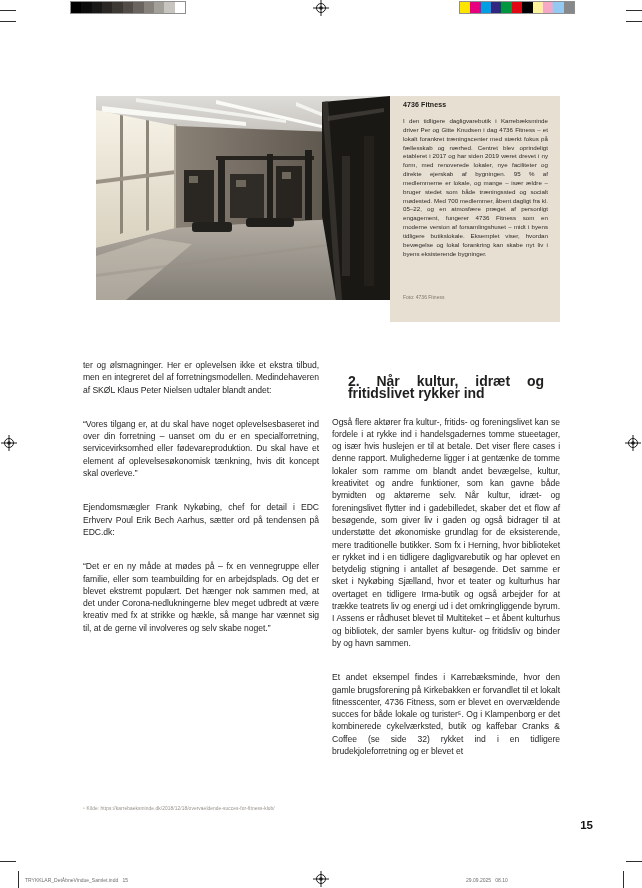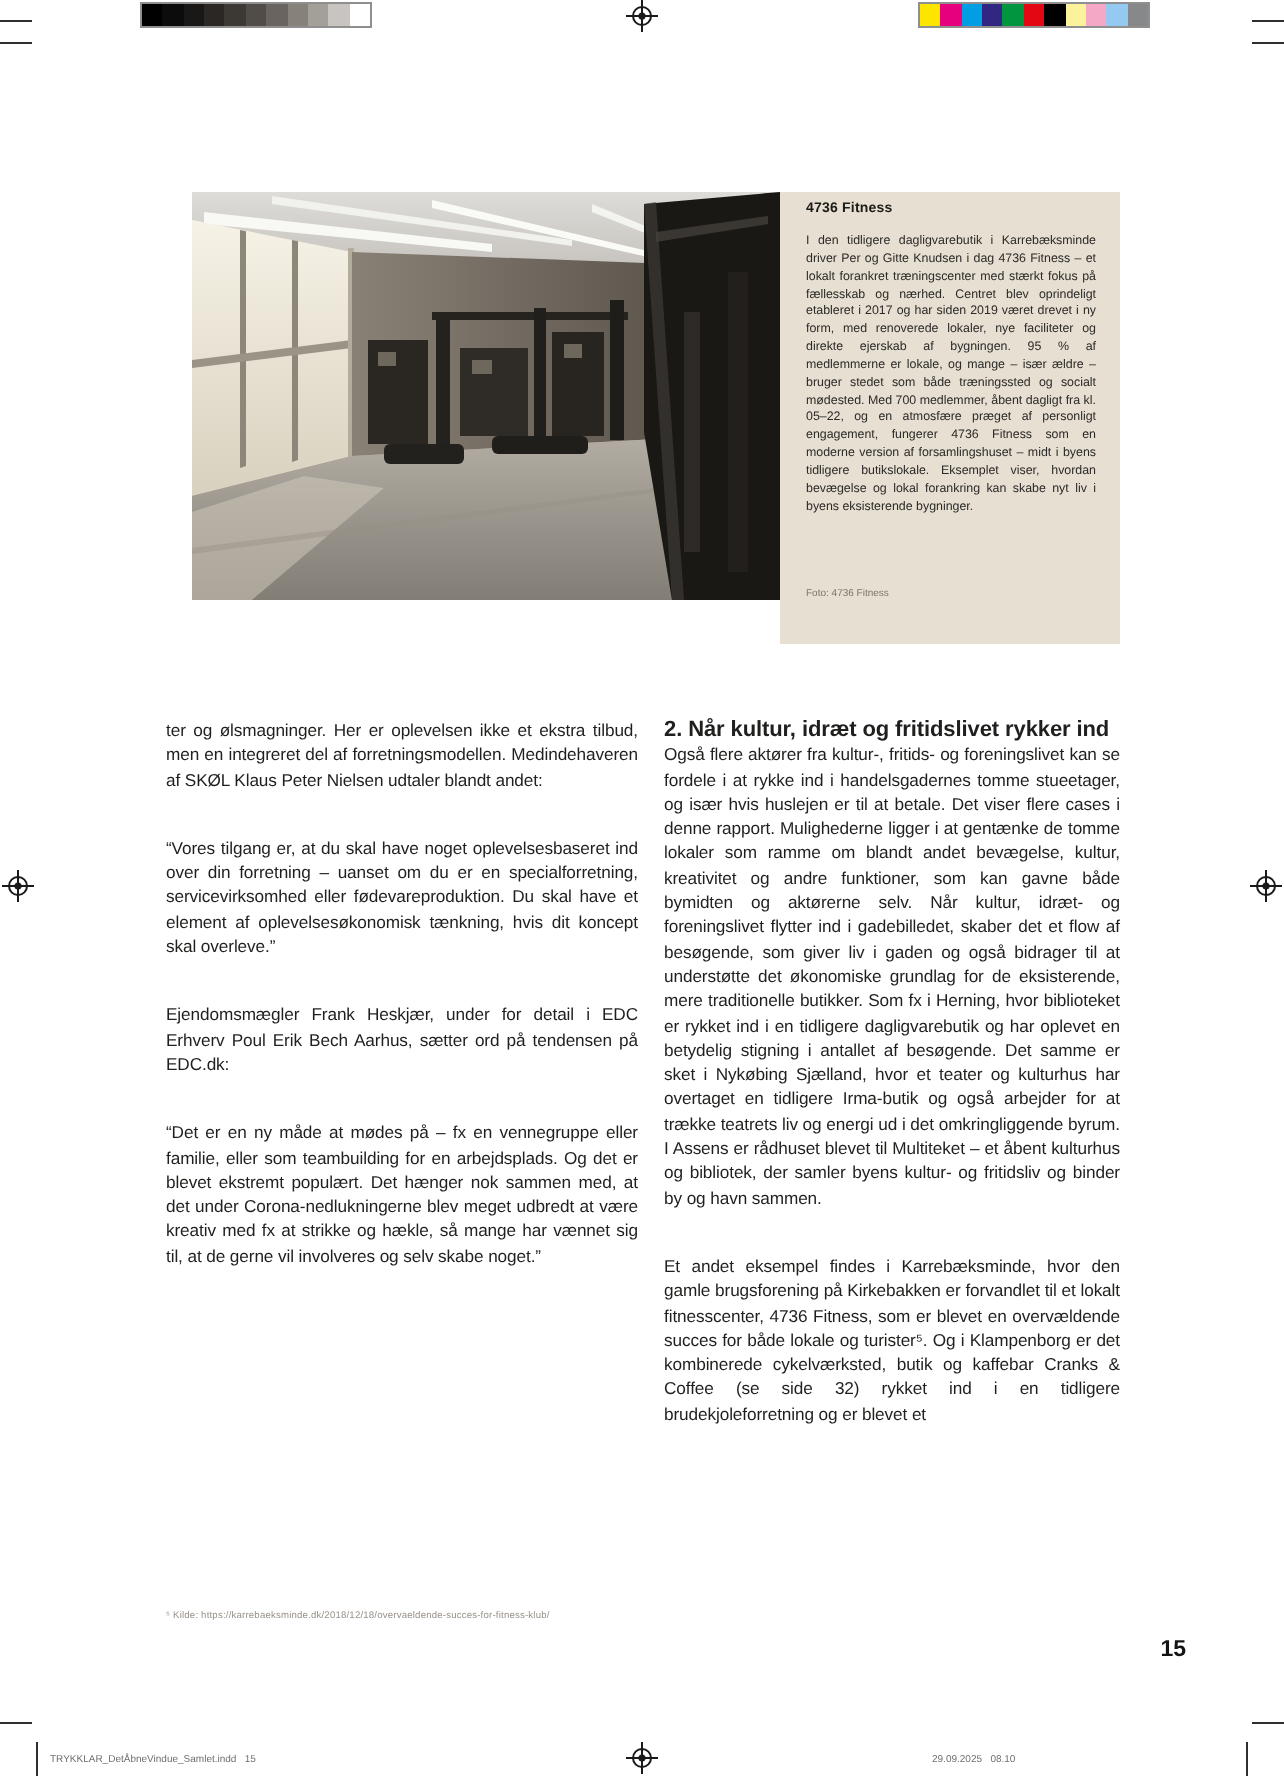--- a/index.html
+++ b/index.html
@@ -31,21 +31,21 @@
   }
   .cap-title { font-size:7px; font-weight:bold; letter-spacing:0.1px; margin-bottom:9px; color:#1c1b18; }
   .cap-body  { font-size:6.2px; line-height:8.85px; text-align:justify; color:#2b2a27; }
   .cap-credit{ position:absolute; left:13px; bottom:22px; font-size:5px; color:#7c766a; }
   
   .columns { position:absolute; left:83px; top:359px; width:477px; display:flex; gap:13px; }
   .col { text-align:justify; font-size:8.6px; line-height:12.3px; letter-spacing:-0.05px; color:#1f1f1d; }
   .col-left  { width:236px; }
   .col-right { width:228px; }
   .col p { margin:0 0 22px 0; }
-  .col-heading { font-size:11px; line-height:12.3px; font-weight:bold; margin:0; }
+  .col-heading { font-size:14px; line-height:12.3px; font-weight:bold; margin:16px; }
   
   .footnote { position:absolute; left:83px; top:806px; font-size:4.8px; color:#97918a; letter-spacing:0.1px; }
   .page-number { position:absolute; right:49px; top:819px; font-size:11.5px; font-weight:bold; color:#141414; }
   .slug { position:absolute; top:877px; font-size:5px; color:#6f6f6f; white-space:pre; }
   .slug-left  { left:25px; }
   .slug-right { left:466px; }
 </style>
 </head>
 <body>
 
@@ -178,21 +178,21 @@
   <div class="caption-panel" style="background-color: rgb(231, 223, 210);">
     <div class="cap-title">4736 Fitness</div>
     <div class="cap-body">I den tidligere dagligvarebutik i Karrebæksminde driver Per og Gitte Knudsen i dag 4736 Fitness – et lokalt forankret træningscenter med stærkt fokus på fællesskab og nærhed. Centret blev oprindeligt etableret i 2017 og har siden 2019 været drevet i ny form, med renoverede lokaler, nye faciliteter og direkte ejerskab af bygningen. 95 % af medlemmerne er lokale, og mange – især ældre – bruger stedet som både træningssted og socialt mødested. Med 700 medlemmer, åbent dagligt fra kl. 05–22, og en atmosfære præget af personligt engagement, fungerer 4736 Fitness som en moderne version af forsamlingshuset – midt i byens tidligere butikslokale. Eksemplet viser, hvordan bevægelse og lokal forankring kan skabe nyt liv i byens eksisterende bygninger.</div>
     <div class="cap-credit">Foto: 4736 Fitness</div>
   </div>
 
   <div class="columns">
     <div class="col col-left">
         <p>ter og ølsmagninger. Her er oplevelsen ikke et ekstra tilbud, men en integreret del af forretningsmodellen. Medindehaveren af SKØL Klaus Peter Nielsen udtaler blandt andet:</p>
         <p>“Vores tilgang er, at du skal have noget oplevelsesbaseret ind over din forretning – uanset om du er en specialforretning, servicevirksomhed eller fødevareproduktion. Du skal have et element af oplevelsesøkonomisk tænkning, hvis dit koncept skal overleve.”</p>
-        <p>Ejendomsmægler Frank Heskjær, under for detail i EDC Erhverv Poul Erik Bech Aarhus, sætter ord på tendensen på EDC.dk:</p>
+        <p>Ejendomsmægler Frank Nykøbing, chef for detail i EDC Erhverv Poul Erik Bech Aarhus, sætter ord på tendensen på EDC.dk:</p>
         <p>“Det er en ny måde at mødes på – fx en vennegruppe eller familie, eller som teambuilding for en arbejdsplads. Og det er blevet ekstremt populært. Det hænger nok sammen med, at det under Corona-nedlukningerne blev meget udbredt at være kreativ med fx at strikke og hækle, så mange har vænnet sig til, at de gerne vil involveres og selv skabe noget.”</p>
       </div>
     <div class="col col-right">
       <h3 class="col-heading">2. Når kultur, idræt og fritidslivet rykker ind</h3>
       <div>
           <p>Også flere aktører fra kultur-, fritids- og foreningslivet kan se fordele i at rykke ind i handelsgadernes tomme stueetager, og især hvis huslejen er til at betale. Det viser flere cases i denne rapport. Mulighederne ligger i at gentænke de tomme lokaler som ramme om blandt andet bevægelse, kultur, kreativitet og andre funktioner, som kan gavne både bymidten og aktørerne selv. Når kultur, idræt- og foreningslivet flytter ind i gadebilledet, skaber det et flow af besøgende, som giver liv i gaden og også bidrager til at understøtte det økonomiske grundlag for de eksisterende, mere traditionelle butikker. Som fx i Herning, hvor biblioteket er rykket ind i en tidligere dagligvarebutik og har oplevet en betydelig stigning i antallet af besøgende. Det samme er sket i Nykøbing Sjælland, hvor et teater og kulturhus har overtaget en tidligere Irma-butik og også arbejder for at trække teatrets liv og energi ud i det omkringliggende byrum. I Assens er rådhuset blevet til Multiteket – et åbent kulturhus og bibliotek, der samler byens kultur- og fritidsliv og binder by og havn sammen.</p>
           <p>Et andet eksempel findes i Karrebæksminde, hvor den gamle brugsforening på Kirkebakken er forvandlet til et lokalt fitnesscenter, 4736 Fitness, som er blevet en overvældende succes for både lokale og turister⁵. Og i Klampenborg er det kombinerede cykelværksted, butik og kaffebar Cranks &amp; Coffee (se side 32) rykket ind i en tidligere brudekjoleforretning og er blevet et</p>
         </div>
     </div>
   </div>

